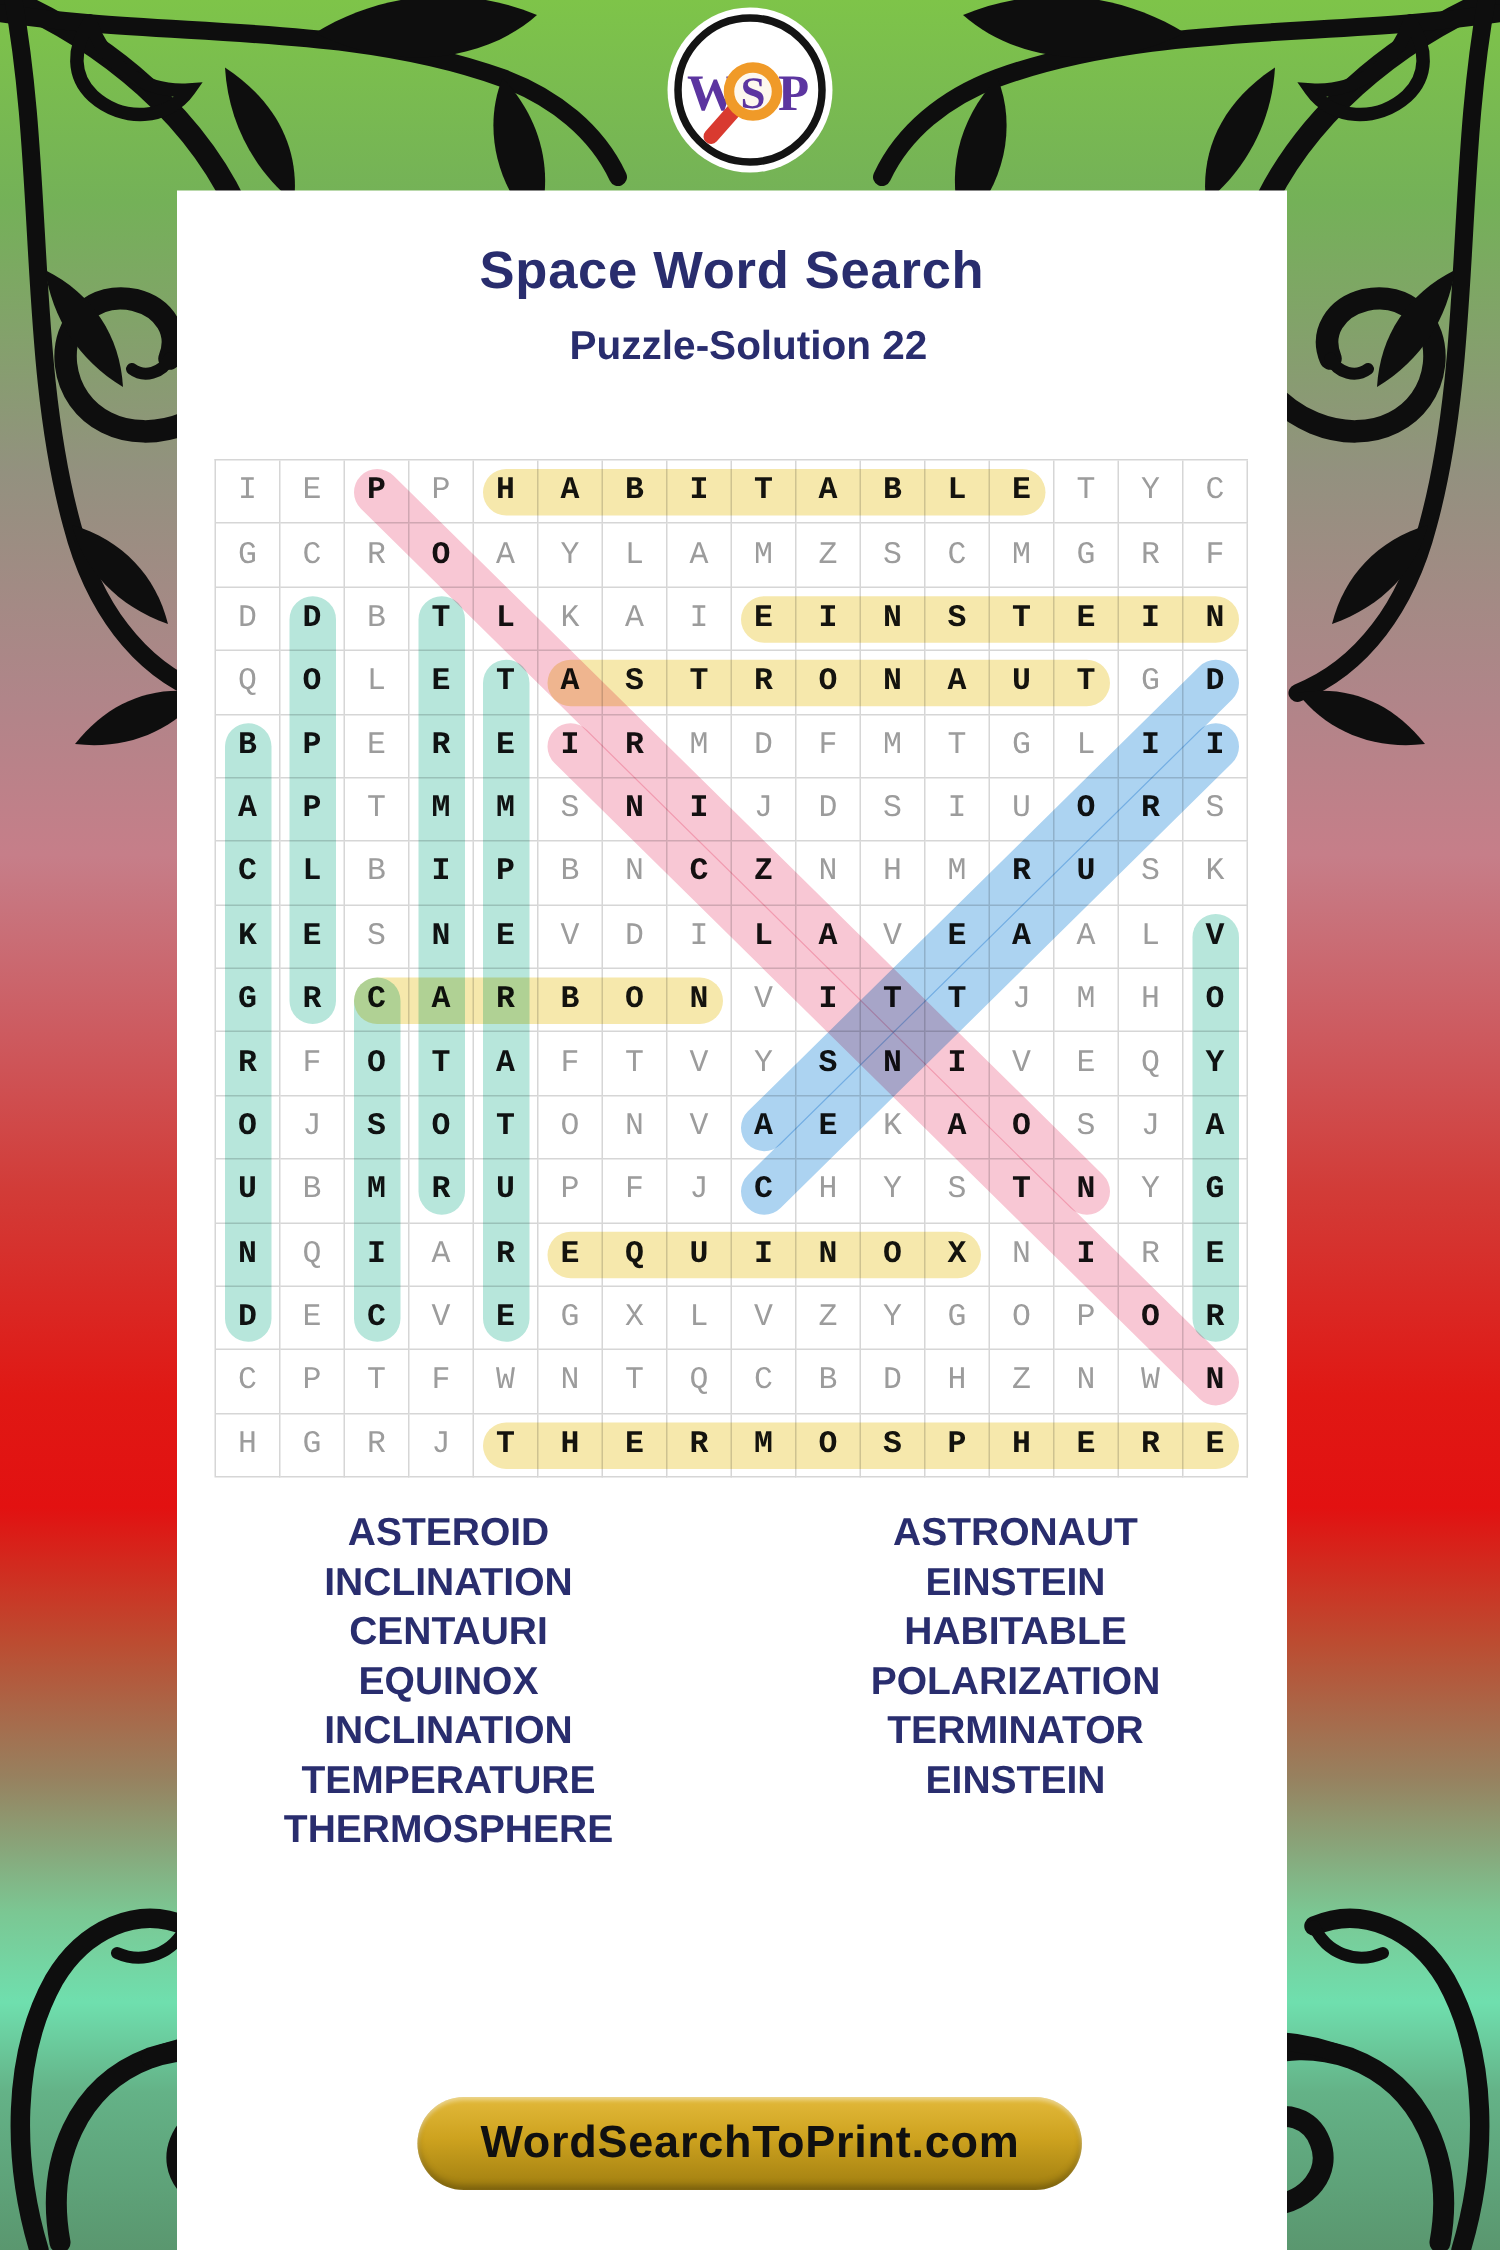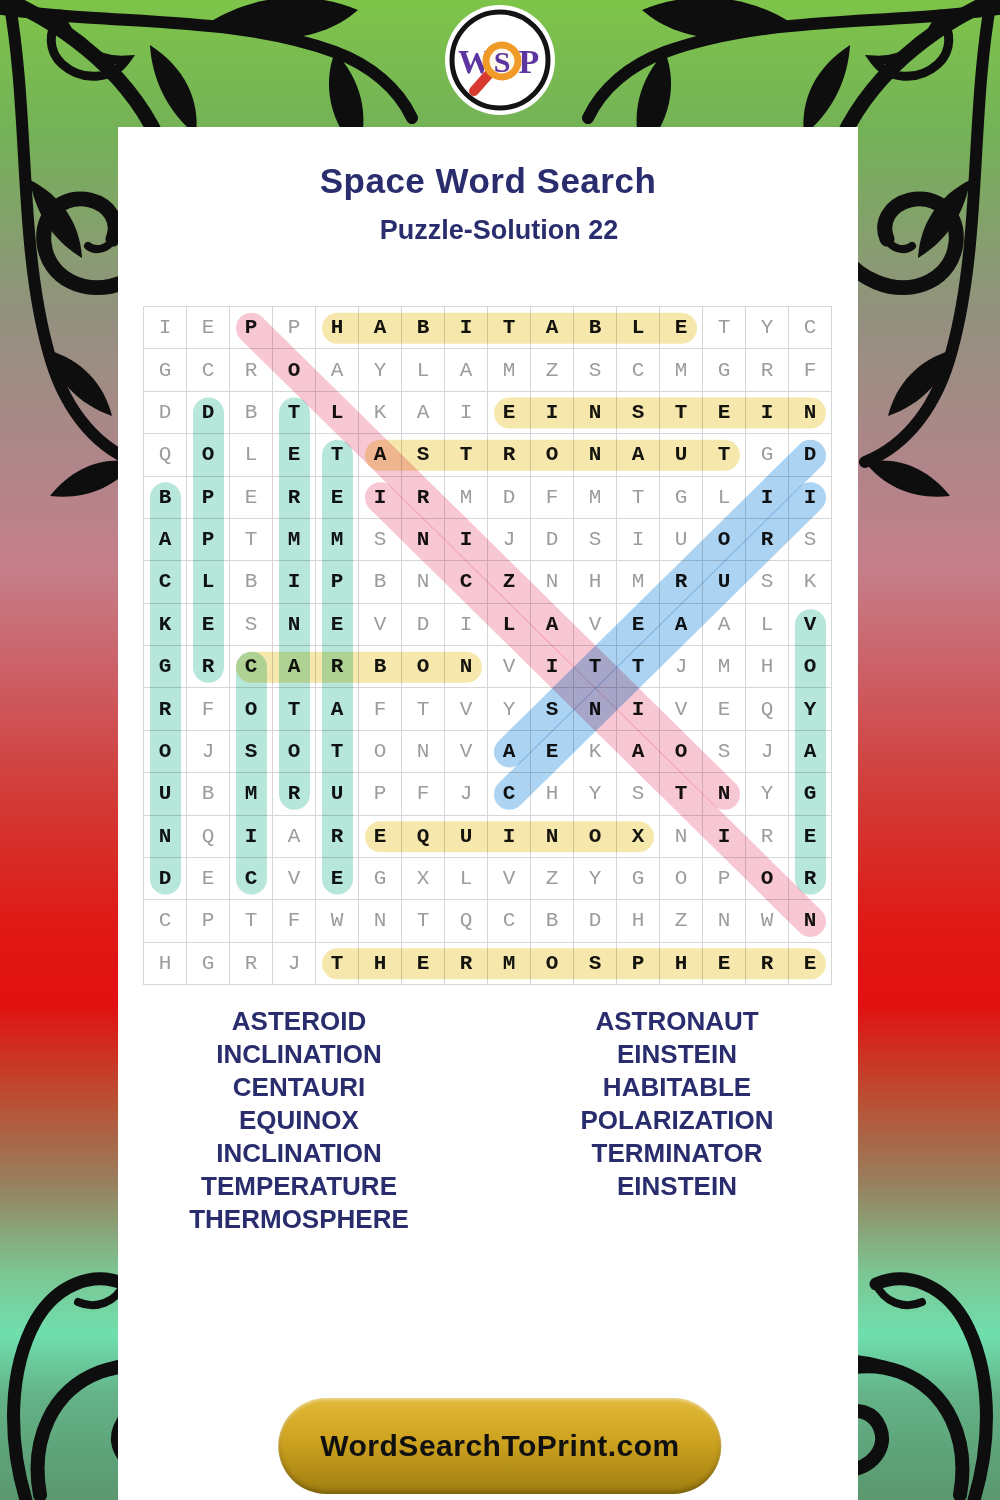--- a/index.html
+++ b/index.html
@@ -40,21 +40,21 @@
     mix-blend-mode:multiply;}
   .hl-layer line{mix-blend-mode:multiply;}
 
   .words{display:flex;justify-content:center;gap:36px;margin-top:20px;}
   .words ul{list-style:none;margin:0;padding:0;width:342px;text-align:center;}
   .words li{font-size:26px;font-weight:700;color:#292D6E;line-height:33px;}
 
   .site-btn{position:absolute;left:50%;top:1398px;transform:translateX(-50%);
     z-index:2;border:none;cursor:pointer;
     font-family:"Liberation Sans",sans-serif;font-size:30px;font-weight:700;
-    color:#101010;letter-spacing:.5px;padding:31px 42px;border-radius:48px;
+    color:#101010;letter-spacing:.5px;padding:14px 42px;border-radius:48px;
     background:linear-gradient(180deg,#E2B93A 0%,#CDA21F 45%,#A07E10 100%);
     box-shadow:0 0 0 11px #ffffff, 0 0 18px 14px rgba(255,255,255,.6),
       inset 0 2px 3px rgba(255,255,255,.45), inset 0 -3px 5px rgba(0,0,0,.25);}
 </style>
 </head>
 <body>
 
 <div class="page">
 
   <div class="orn orn-tl">

